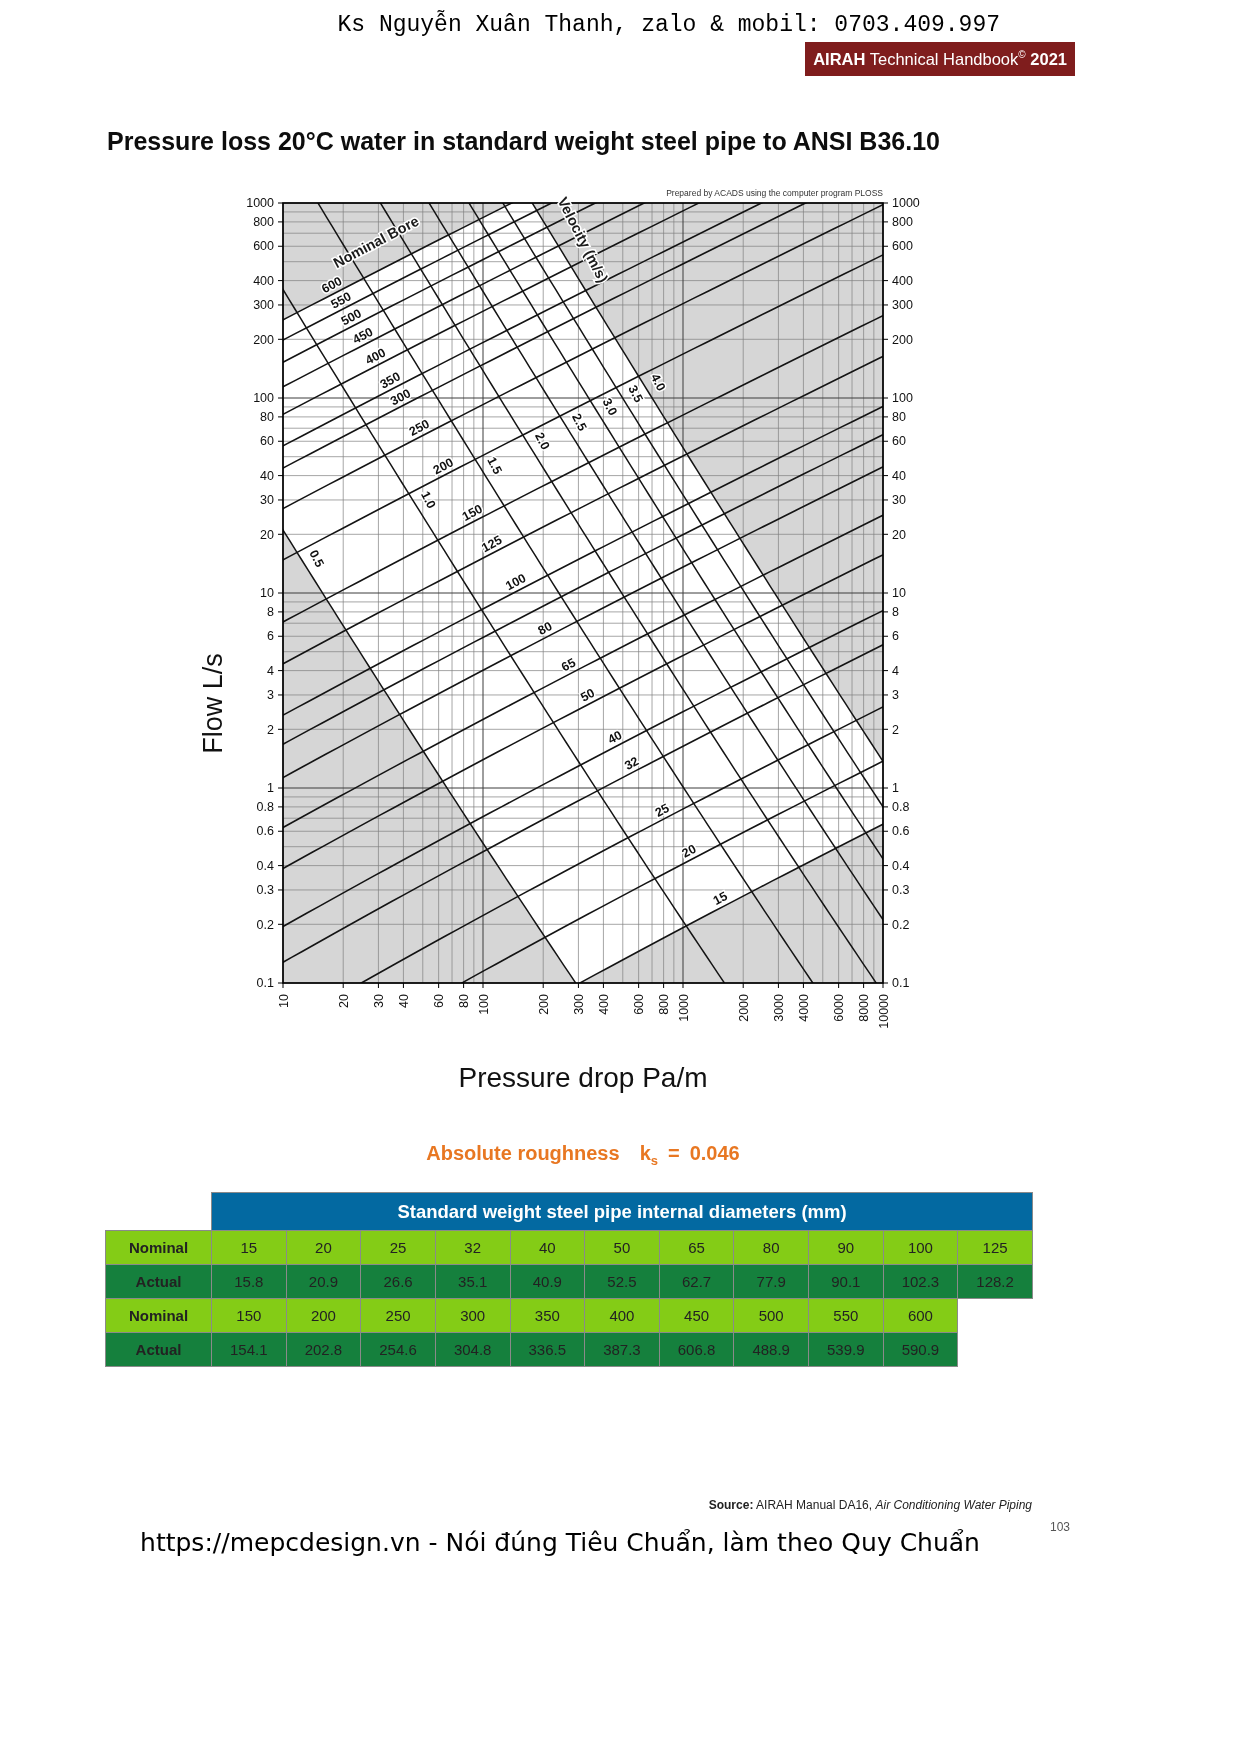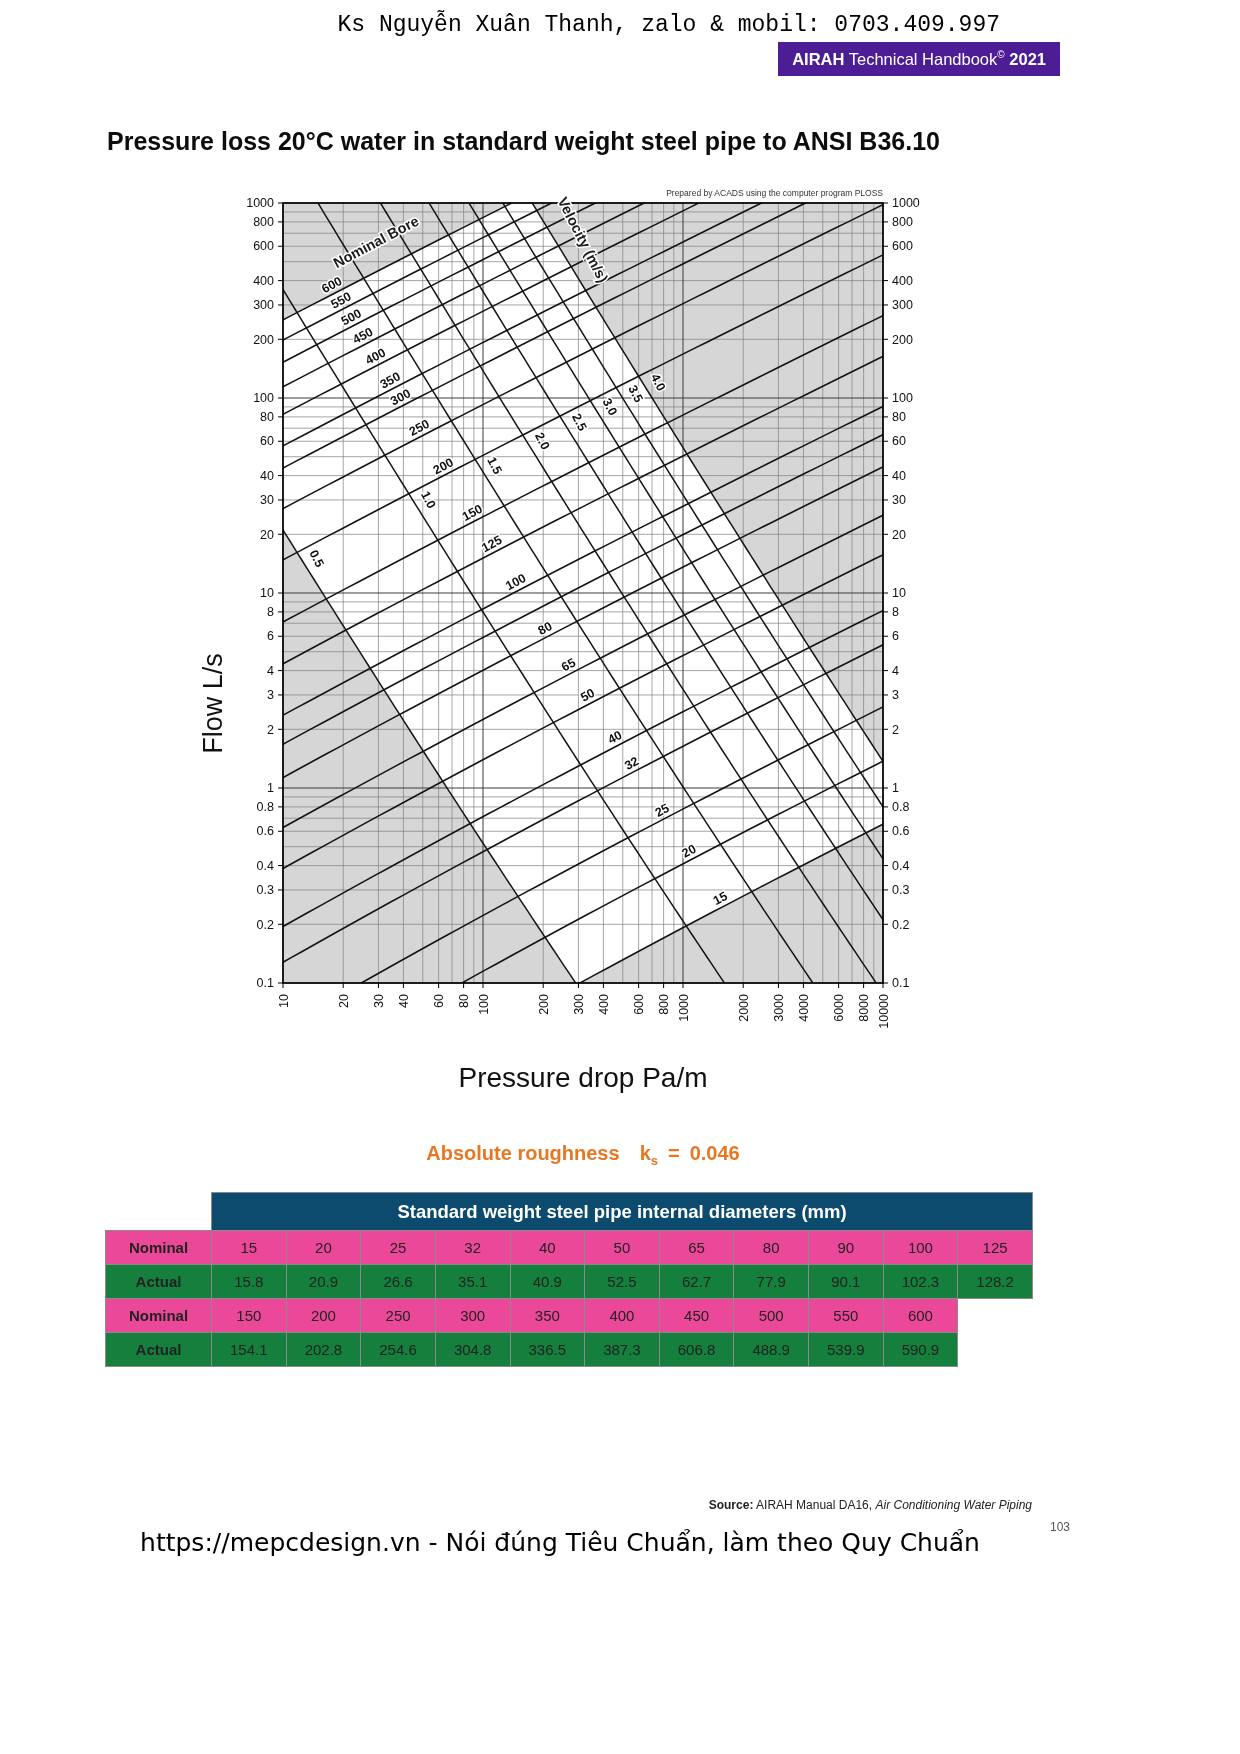--- a/index.html
+++ b/index.html
@@ -1,40 +1,40 @@
 <!DOCTYPE html>
 <html><head>
 <meta charset="utf-8">
 <style>
   * { margin:0; padding:0; box-sizing:border-box; }
   body { background:#ffffff; }
   .page { position:relative; width:1240px; height:1754px; margin:0 auto; background:#fff;
           font-family:"Liberation Sans",sans-serif; color:#1a1a1a; overflow:hidden; }
   .contact { position:absolute; left:120px; top:12px; width:880px; text-align:right;
              font-size:23px; color:#000; font-family:Liberation Mono, monospace; }
-  .badge { position:absolute; top:42px; right:180px; background:#4c1d95; color:#fff;
-           padding:7px 14px; font-size:16.5px; white-space:nowrap; }
+  .badge { position:absolute; top:42px; right:165px; background:#7f1d1d; color:#fff;
+           padding:7px 8px; font-size:16.5px; white-space:nowrap; }
   .badge .bold { font-weight:bold; }
   .badge sup { font-size:10px; vertical-align:super; }
   .title { position:absolute; left:107px; top:127px; font-size:25px; font-weight:bold; color:#0d0d0d; }
   .chart-wrap { position:absolute; left:235px; top:185px; width:715px; height:856px; }
   #chart-svg text { font-family:"Liberation Sans",sans-serif; }
   .axis-y { position:absolute; left:158px; top:688px; width:110px; text-align:center;
             font-size:27px; color:#111; transform:rotate(-90deg); }
   .axis-x { position:absolute; left:283px; top:1062px; width:600px; text-align:center;
             font-size:28px; color:#111; }
   .roughness { position:absolute; left:283px; top:1126px; width:600px; text-align:center;
                font-size:20px; font-weight:bold; color:#e87722;margin-top:16px; }
   .roughness .sym { margin-left:20px; }
   .roughness sub { font-size:13px; }
   .roughness .eq { margin:0 10px; }
   .pipe-table { position:absolute; left:105px; top:1192px; width:928px; border-collapse:collapse;
                 table-layout:fixed; font-size:15px; color:#222; }
-  .pipe-table td { border:1px solid #8a8a8a; height:34px; text-align:center; vertical-align:middle; background:#ec4899; }
-  .pipe-table td.head { background:#0c4a6e; color:#fff; font-weight:bold; font-size:18.5px; height:38px; }
+  .pipe-table td { border:1px solid #8a8a8a; height:34px; text-align:center; vertical-align:middle; background:#84cc16; }
+  .pipe-table td.head { background:#0369a1; color:#fff; font-weight:bold; font-size:18.5px; height:38px; }
   .pipe-table tr.actual td { background:#15803d; }
   .pipe-table td.rowlabel { font-weight:bold; }
   .pipe-table td.corner, .pipe-table td.blank,
   .pipe-table tr.actual td.blank, .pipe-table tr.nominal td.blank { border:none; background:#fff; }
   .source { position:absolute; right:208px; top:1498px; font-size:12px; color:#222; }
   .source .lbl { font-weight:bold; }
   .source .it { font-style:italic; }
   .footer-url { position:absolute; left:110px; top:1528px; width:900px; text-align:center;
                 font-size:25px; color:#000; font-family:"DejaVu Sans","Liberation Sans",sans-serif; }
   .pageno { position:absolute; left:1050px; top:1520px; font-size:12px; color:#555; }

